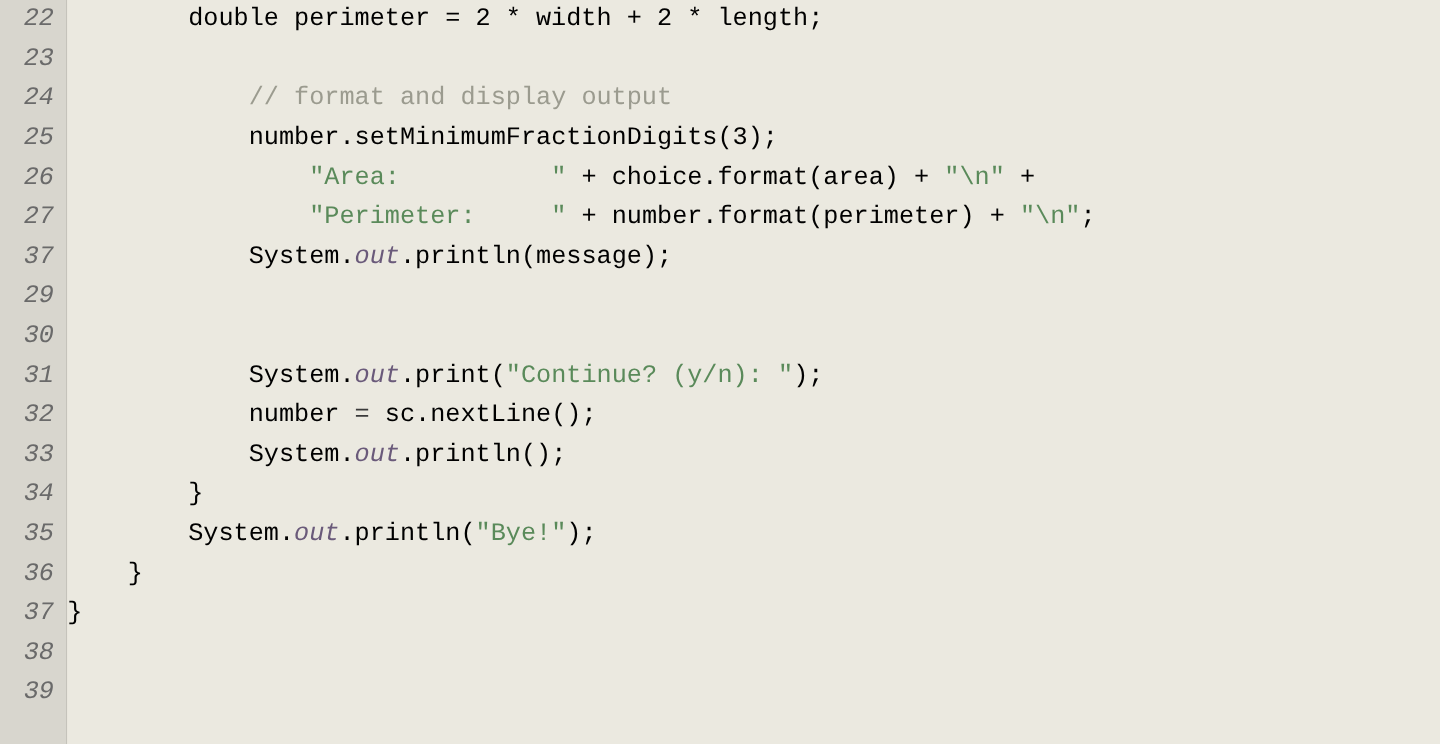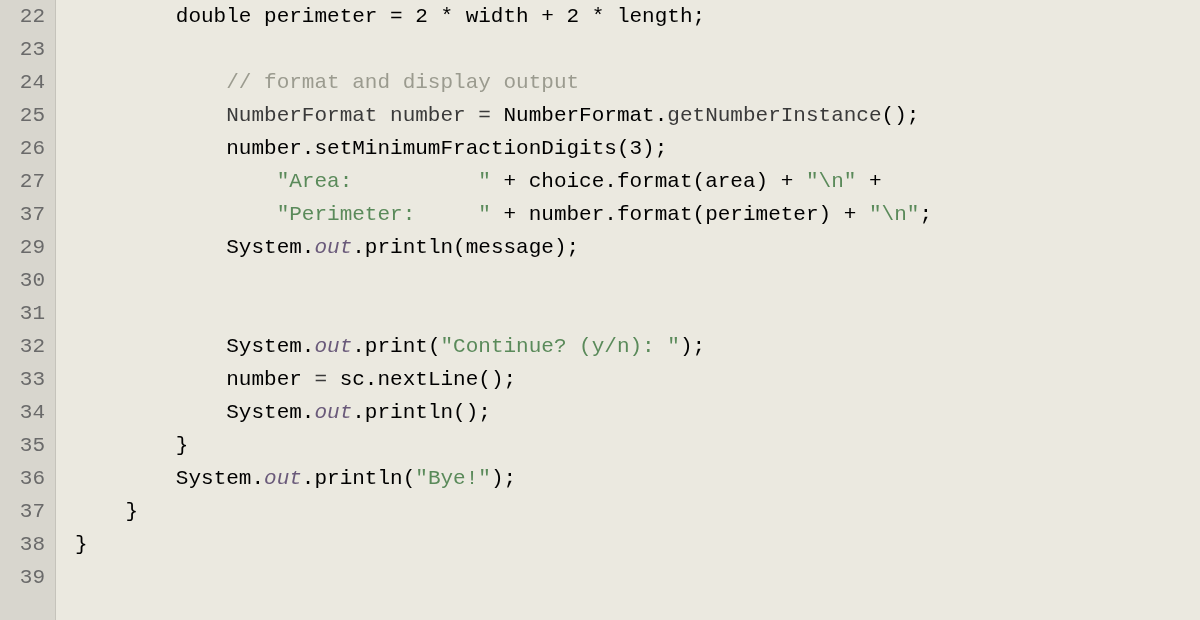--- a/index.html
+++ b/index.html
@@ -22,30 +22,31 @@
       width: 56px;
       text-align: right;
       padding-right: 10px;
       border-right: 1px solid #c5c3bb;
       color: #6a6a6a;
       user-select: none;
       flex-shrink: 0;
     }
     .code-area {
       flex: 1;
-      padding-left: 19px;
+      padding-left: 0;
       background: #ebe9e0;
     }
     .line {
       height: 33px;
       line-height: 33px;
       white-space: pre;
     }
     .gutter .line {
       font-weight: 400;
+      font-style: italic;
     }
     .comment { color: #9b9b8f; text-align: center; }
     .type { color: #3a3a3a; }
     .method { color: #3a3a3a; }
     .string { color: #5a8a5a; }
     .op { color: #3a3a3a; }
     .static-field { color: #6a5a7a; font-style: italic; }
   </style>
 </head>
 <body>
@@ -68,21 +69,20 @@
     <div class="line">35</div>
     <div class="line">36</div>
     <div class="line">37</div>
     <div class="line">38</div>
     <div class="line">39</div>
   </div>
   <div class="code-area">
     <div class="line"><span>        double perimeter = 2 * width + 2 * length;</span></div>
     <div class="line"><span></span></div>
     <div class="line"><span>            </span><span class="comment">// format and display output</span></div>
-    <div class="line"><span>            </span><span class="type">NumberFormat number </span><span class="op">=</span><span> NumberFormat.</span><span class="method">getNumberInstance</span><span>();</span></div>
     <div class="line"><span>            </span><span>number.setMinimumFractionDigits(</span><span>3</span><span>);</span></div>
     <div class="line"><span>                </span><span class="string">"Area:          "</span><span> + choice.format(area) + </span><span class="string">"\n"</span><span> +</span></div>
     <div class="line"><span>                </span><span class="string">"Perimeter:     "</span><span> + number.format(perimeter) + </span><span class="string">"\n"</span><span>;</span></div>
     <div class="line"><span>            </span><span>System.</span><span class="static-field">out</span><span>.println(message);</span></div>
     <div class="line"><span></span></div>
     <div class="line"><span>            </span></div>
     <div class="line"><span>            </span><span>System.</span><span class="static-field">out</span><span>.print(</span><span class="string">"Continue? (y/n): "</span><span>);</span></div>
     <div class="line"><span>            </span><span>number </span><span class="op">=</span><span> sc.nextLine();</span></div>
     <div class="line"><span>            </span><span>System.</span><span class="static-field">out</span><span>.println();</span></div>
     <div class="line"><span>        </span><span>}</span></div>

